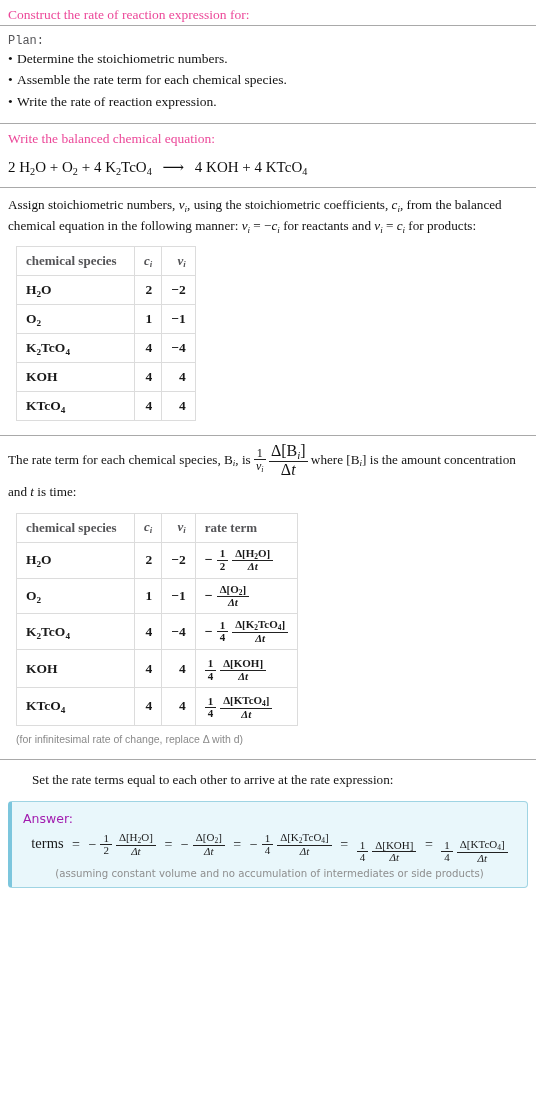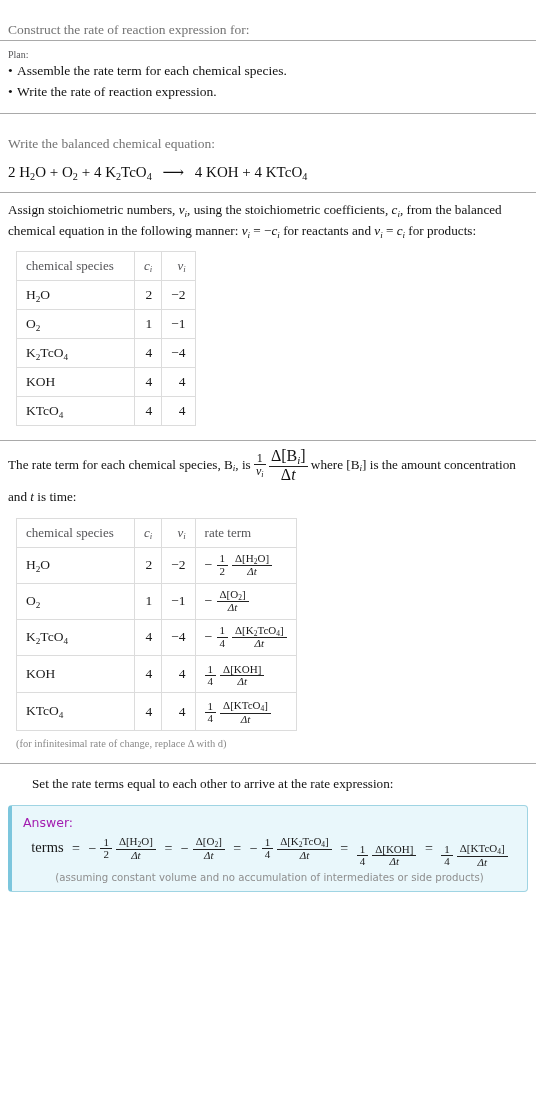--- a/index.html
+++ b/index.html
@@ -14,36 +14,36 @@
   .page { width: 536px; height: 1094px; position: relative; }
 
   .sec { padding: 0 8px; }
   .hr {
     height: 1px; background: #a9a9a9; margin: 0;
     border: 0; width: 536px;
   }
 
   .prompt {
     font-size: 13.5px;
-    color: #737373;
+    color: #ec4899;
     line-height: 1.45;
-    padding-top: 20px;
+    padding-top: 5px;
   }
   .equation {
     font-size: 15px;
     color: #0e0e0e;
     line-height: 1.5;
     padding-top: 7px;
     padding-bottom: 8px;
     white-space: nowrap;
   }
   .arrow { display: inline-block; padding: 0 7px; font-size: 15px; }
 
   .plan-head {
-    font-size: 10px; color: #555558; padding-top: 8px;
+    font-size: 12px; color: #555558; padding-top: 8px; font-family: Liberation Mono, monospace;
   }
   .plan-list { margin: 0; padding: 0; list-style: none; }
   .plan-list li {
     font-size: 13.5px; color: #111; line-height: 1.62;
     padding-left: 0;
   }
   .plan-list li .b { display:inline-block; width: 9px; }
 
   .para {
     font-size: 13.2px; color: #111; line-height: 1.52;
@@ -56,21 +56,21 @@
   
   table.dt {
     border-collapse: collapse;
     margin: 9px 0 0 8px;
     background: #fff;
   }
   table.dt td, table.dt th {
     border: 1px solid #dcdcdc;
     padding: 5px 9px;
     font-size: 13.5px;
-    font-weight: normal;
+    font-weight: bold;
     text-align: left;
     vertical-align: middle;
     height: 29px;
     white-space: nowrap;
   }
   table.dt thead th {
     color: #555558;
     font-size: 13px;
   }
   table.dt td.num, table.dt th.num { text-align: right; }
@@ -87,21 +87,21 @@
   }
   .frac .nm { display: block; border-bottom: 1px solid #222; padding: 0 2px; }
   .frac .dn { display: block; padding: 0 2px; }
   .rt { white-space: nowrap; display: inline-flex; align-items: center; gap: 4px; font-size: 13px;}
   .rt .minus { font-size: 14px; }
   .small-frac { font-size: 11px; }
   .small-frac .nm { padding: 0 3px 0px 3px; }
   .small-frac .dn { font-style: italic; }
 
   .note {
-    font-family: Liberation Serif, serif;
+    font-family: Liberation Sans, sans-serif;
     font-size: 10.5px;
     color: #8a8a8a;
     padding: 7px 0 0 8px;
   }
 
   
   .answer-wrap { padding: 0 8px; }
   .answer {
     margin-top: 11px;
     border: 1px solid #9fd4e3;
@@ -139,20 +139,21 @@
 <div class="page">
 
   <div class="sec">
     <div class="prompt">Construct the rate of reaction expression for:</div>
   </div>
   <hr class="hr">
 
   <div class="sec">
     <div class="plan-head">Plan:</div>
     <ul class="plan-list">
+      <li><span class="b">•</span><span>Determine the stoichiometric numbers.</span></li>
       <li><span class="b">•</span><span>Assemble the rate term for each chemical species.</span></li>
       <li><span class="b">•</span><span>Write the rate of reaction expression.</span></li>
     </ul>
     <div style="height:10px"></div>
   </div>
   <hr class="hr">
 
   <div class="sec">
     <div class="prompt">Write the balanced chemical equation:</div>
     <div class="equation">

